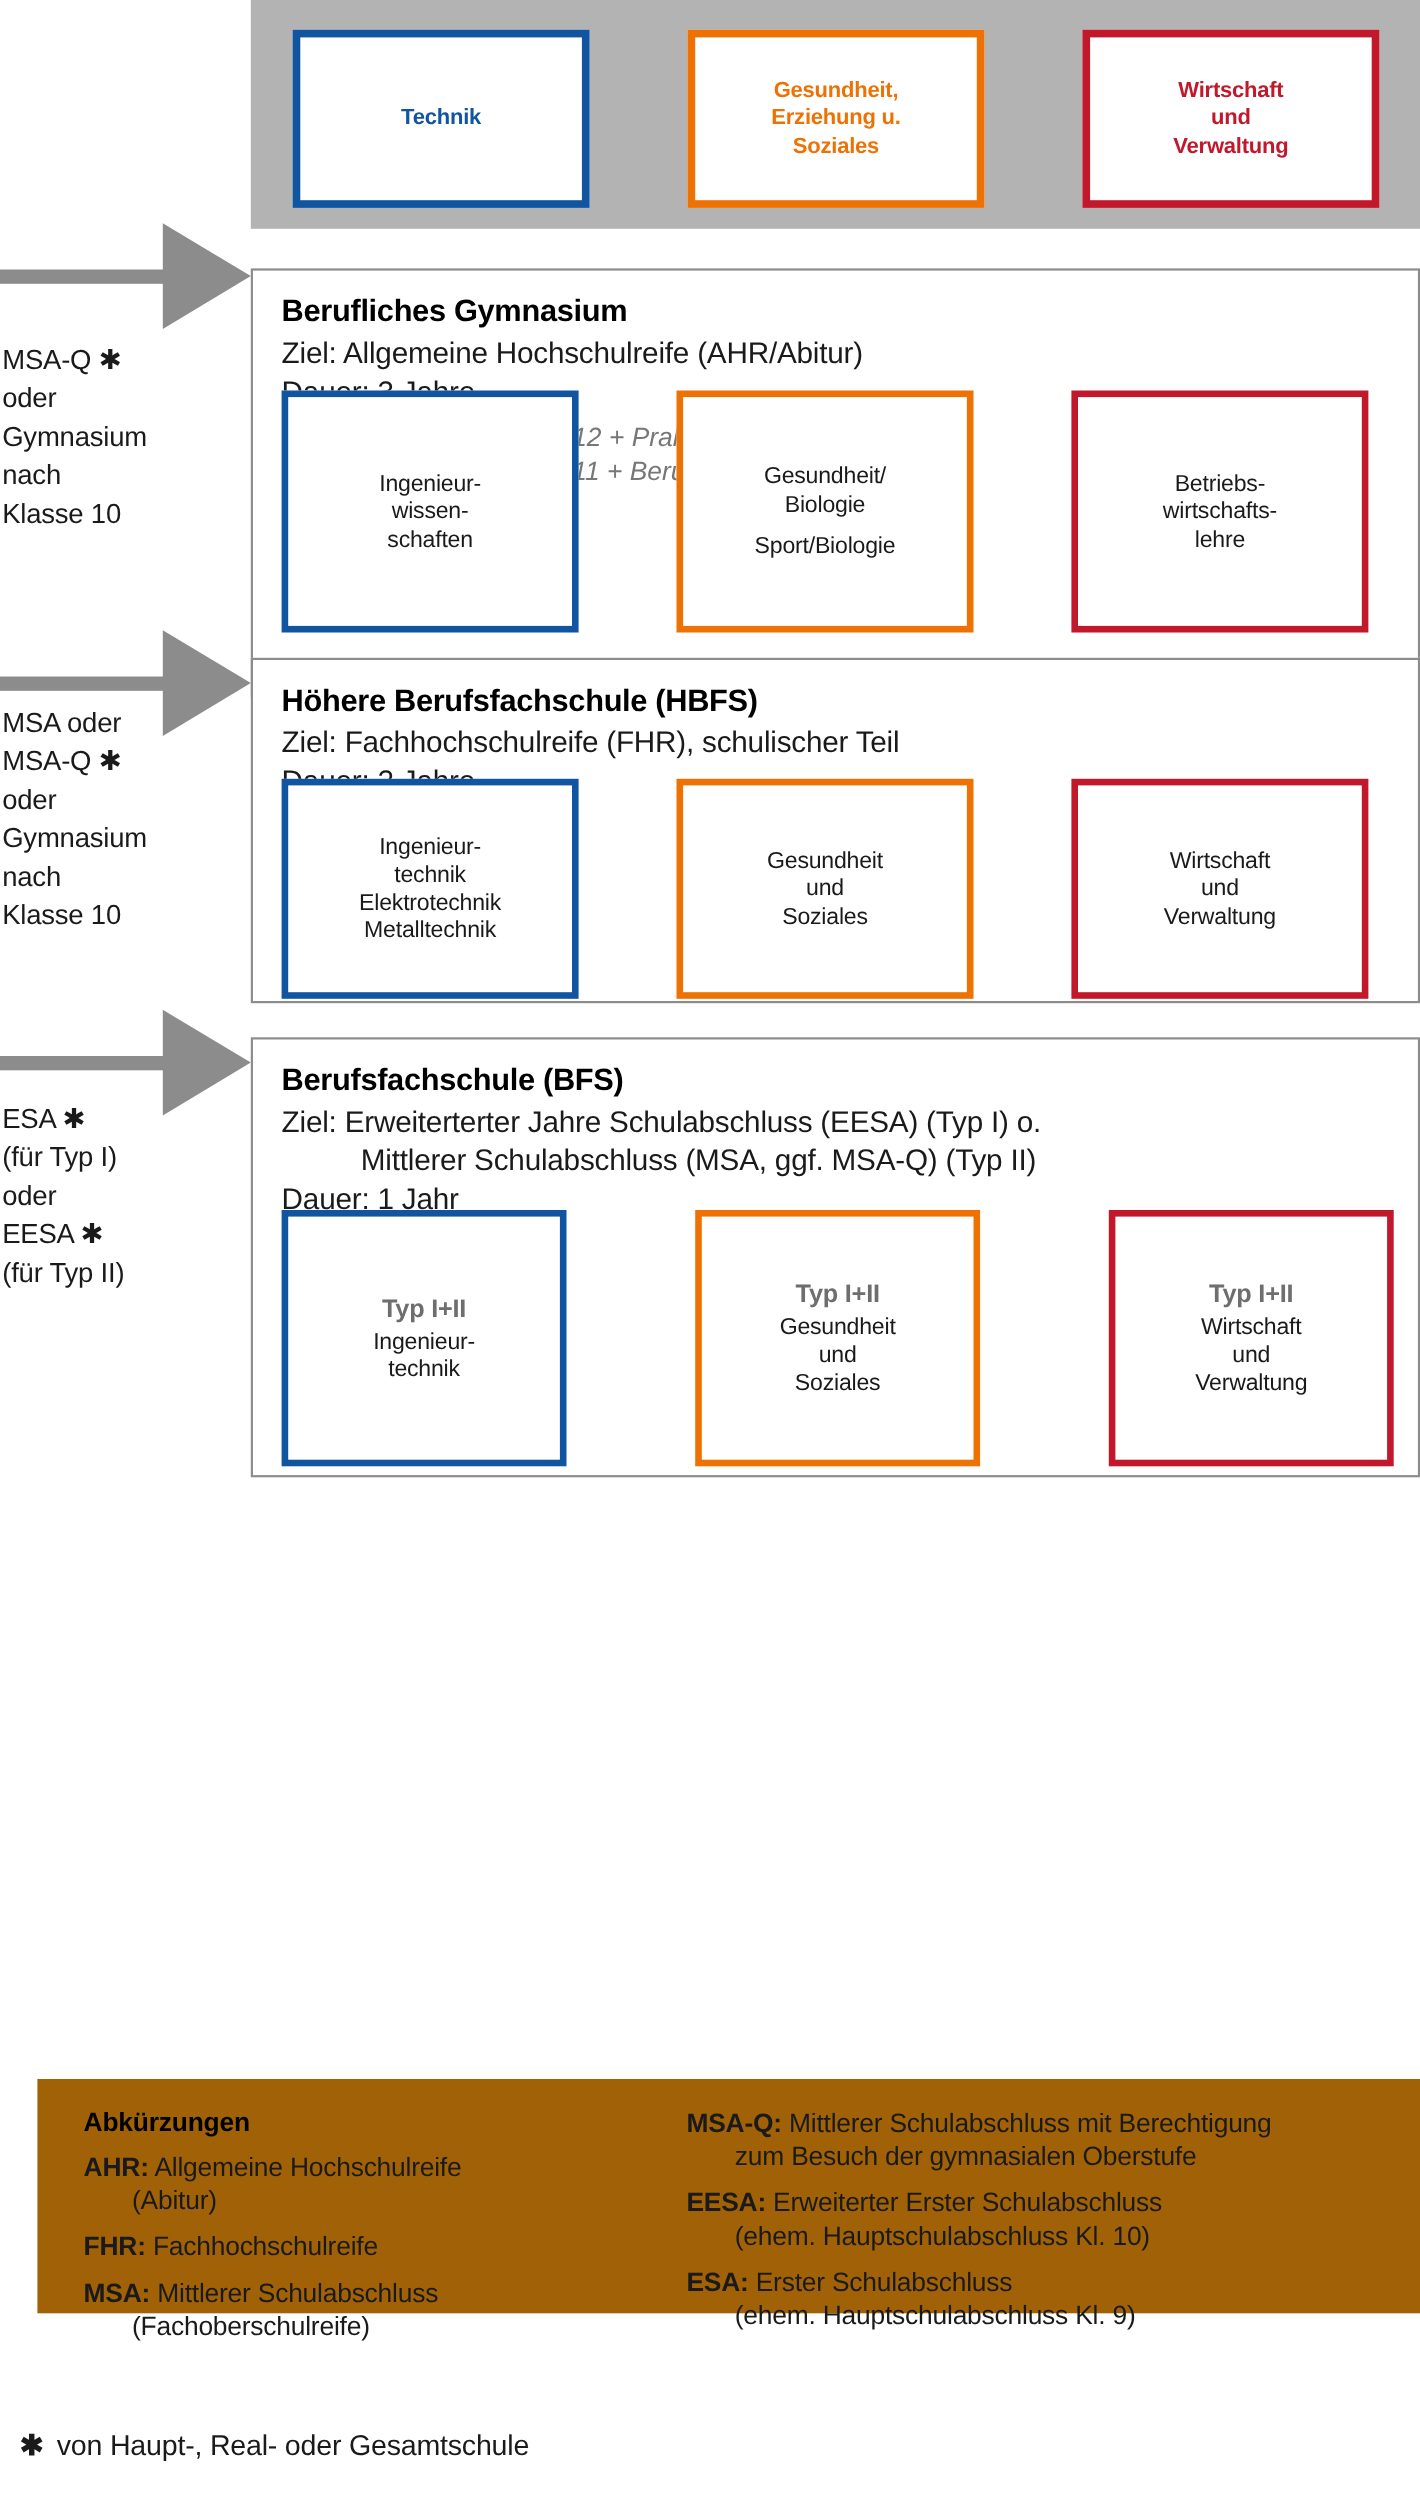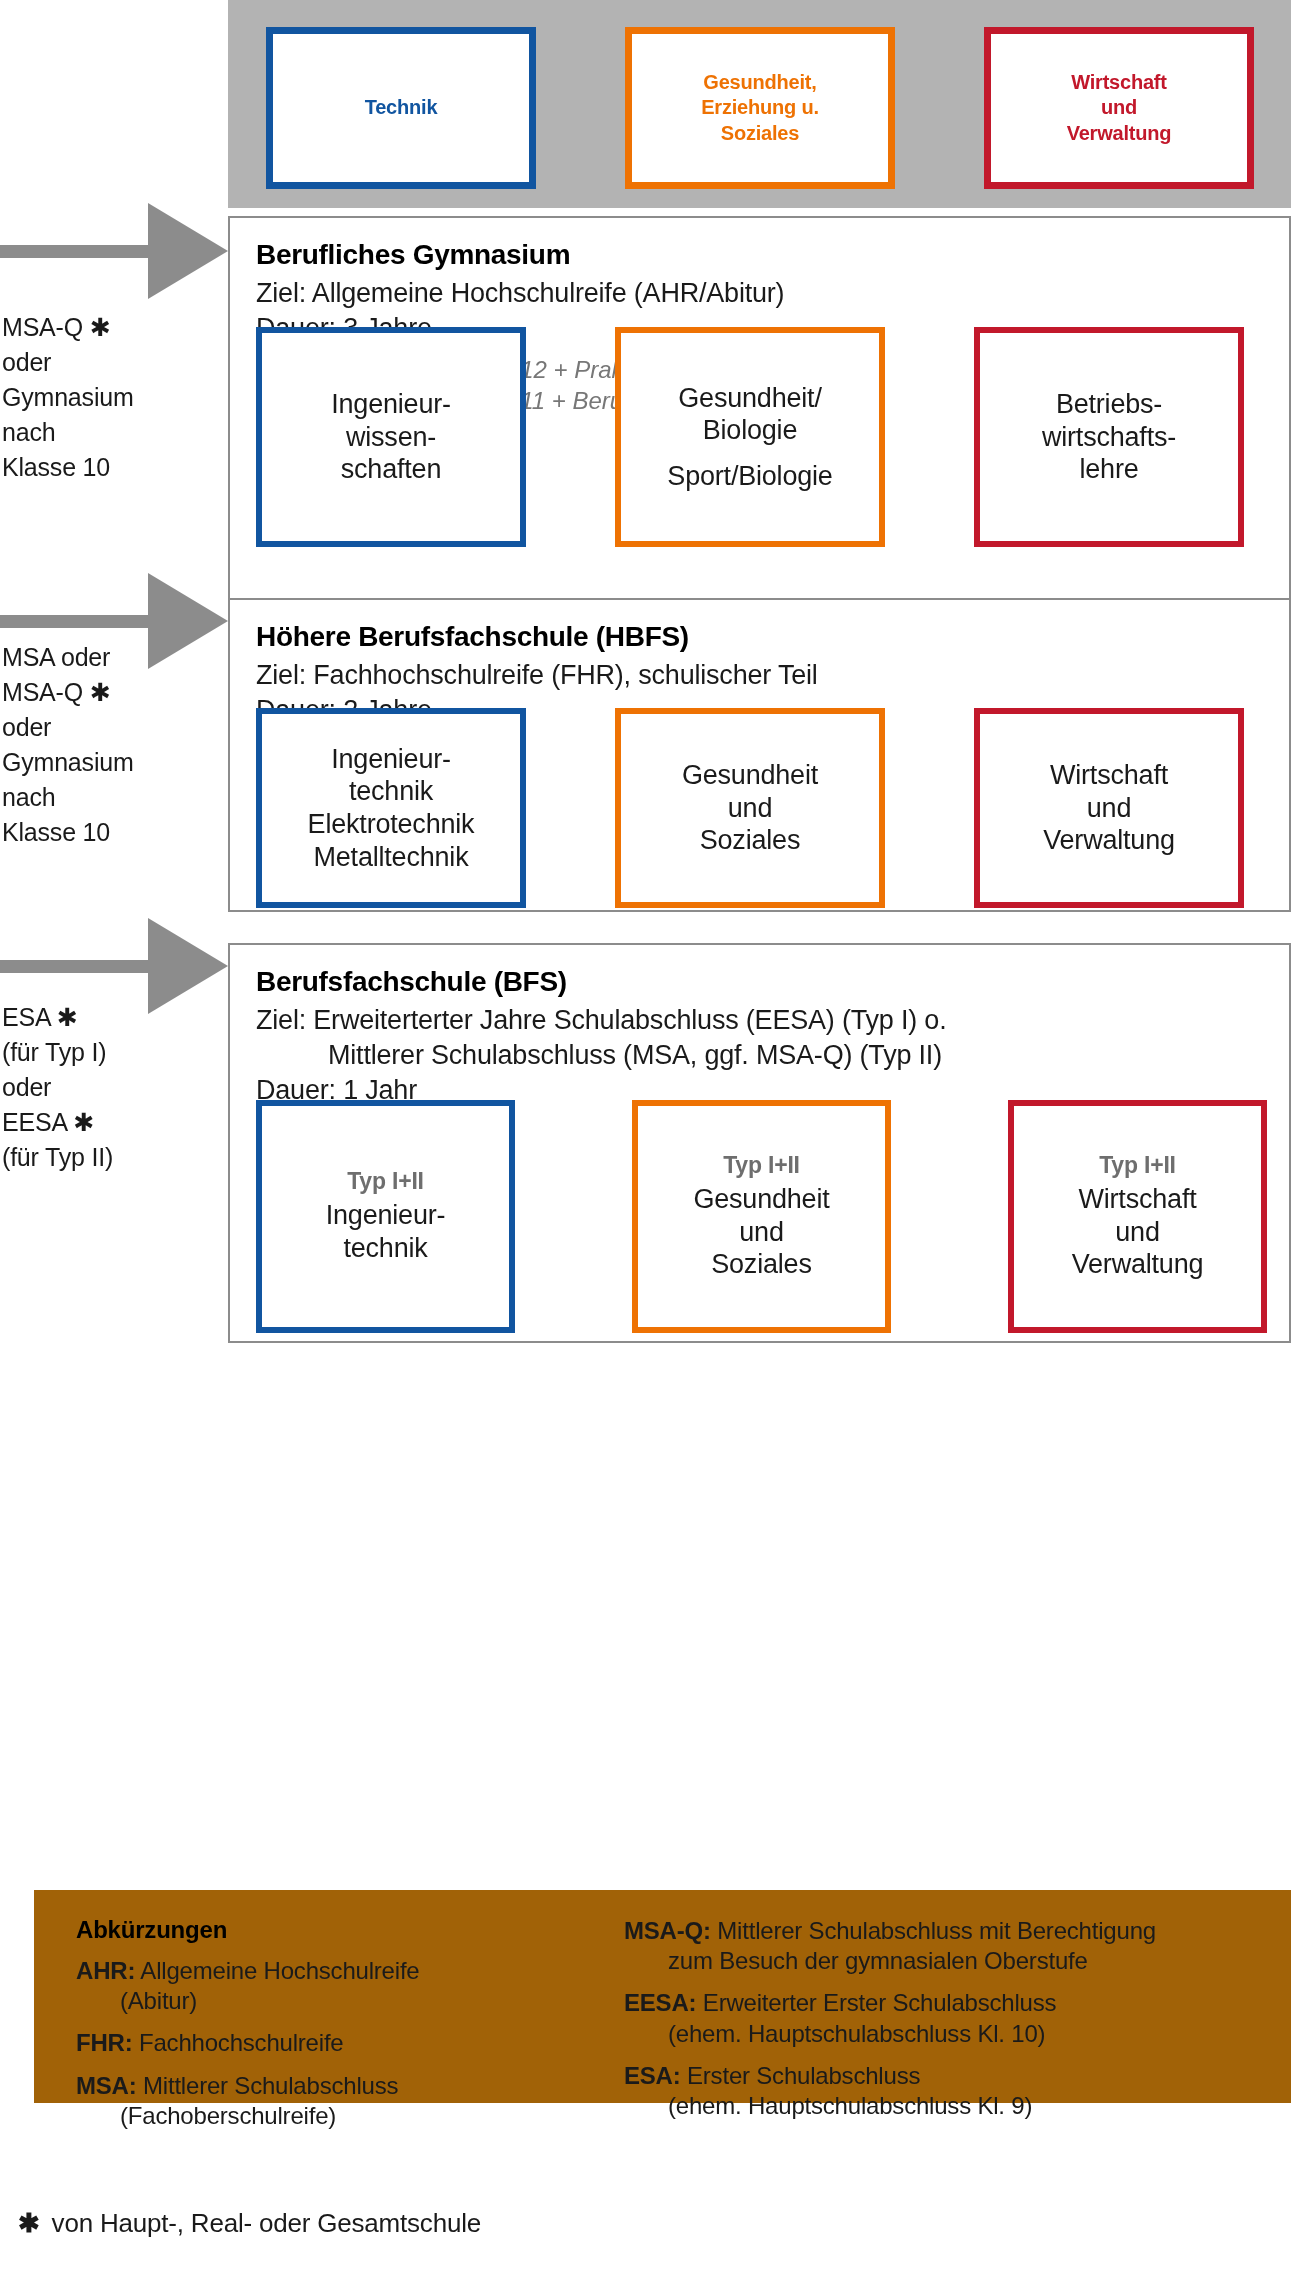--- a/index.html
+++ b/index.html
@@ -51,21 +51,21 @@
   .hdr-col.c3 .txt { color: #c2182b; }
 
   
   .section {
     position: absolute;
     left: 228px;
     width: 1063px;
     border: 2px solid #8c8c8c;
     background: #ffffff;
   }
-  .sec1 { top: 216px;  height: 390px; }
+  .sec1 { top: 244px;  height: 390px; }
   .sec2 { top: 598px;  height: 314px; }
   .sec3 { top: 943px;  height: 400px; }
 
   .sec-inner { padding: 20px 26px 0 26px; }
 
   .sec-title {
     font-size: 28px;
     font-weight: bold;
     color: #000000;
     letter-spacing: -0.3px;
@@ -123,21 +123,21 @@
   .sbox.orange { border: 6px solid #ee7203; }
   .sbox.red    { border: 6px solid #c2182b; }
   .sbox .typ {
     font-size: 23px;
     font-weight: bold;
     color: #6e6e6e;
     letter-spacing: -0.2px;
     margin-bottom: 4px;
   }
   .sbox .body {
-    font-size: 27px;
+    font-size: 21px;
     color: #1a1a1a;
     line-height: 1.21;
     letter-spacing: -0.2px;
     white-space: pre-line;
     text-align: center;
   }
   .sbox .body.second { margin-top: 13px; }
 
   .row1 { top: 109px; height: 220px; }
   .row2 { top: 108px; height: 200px; }

